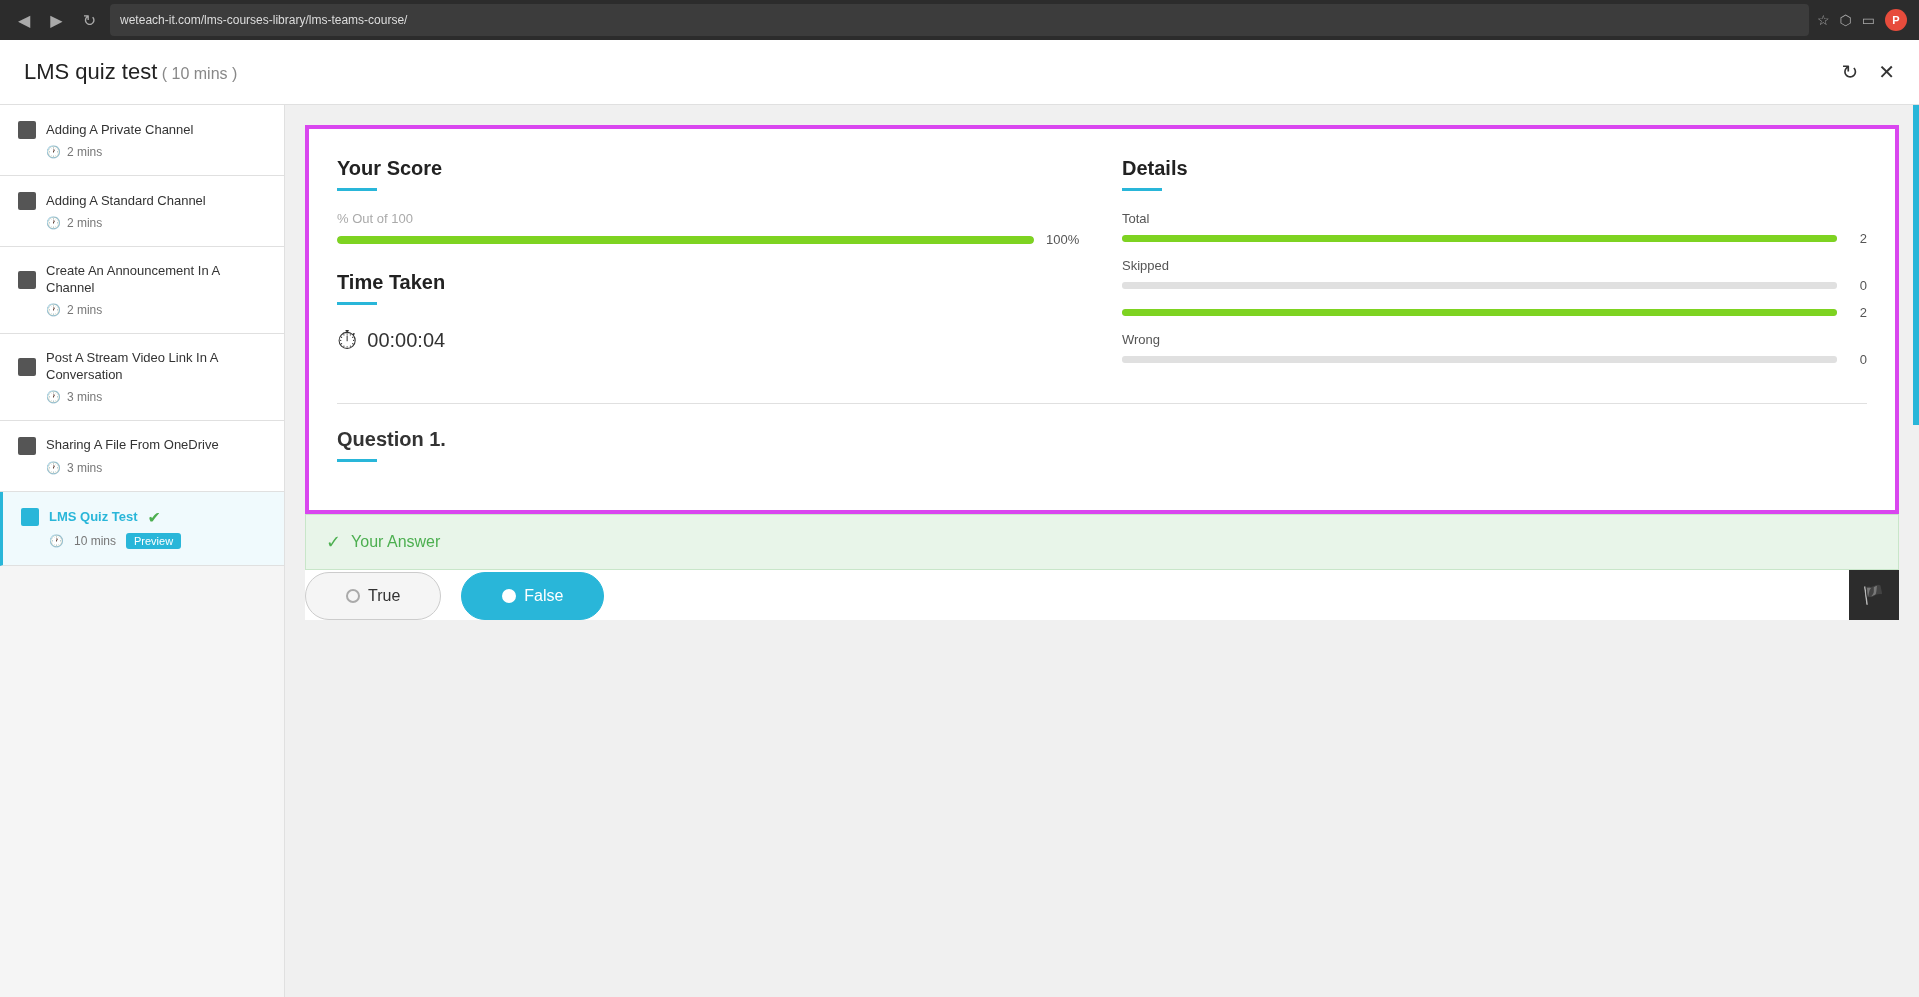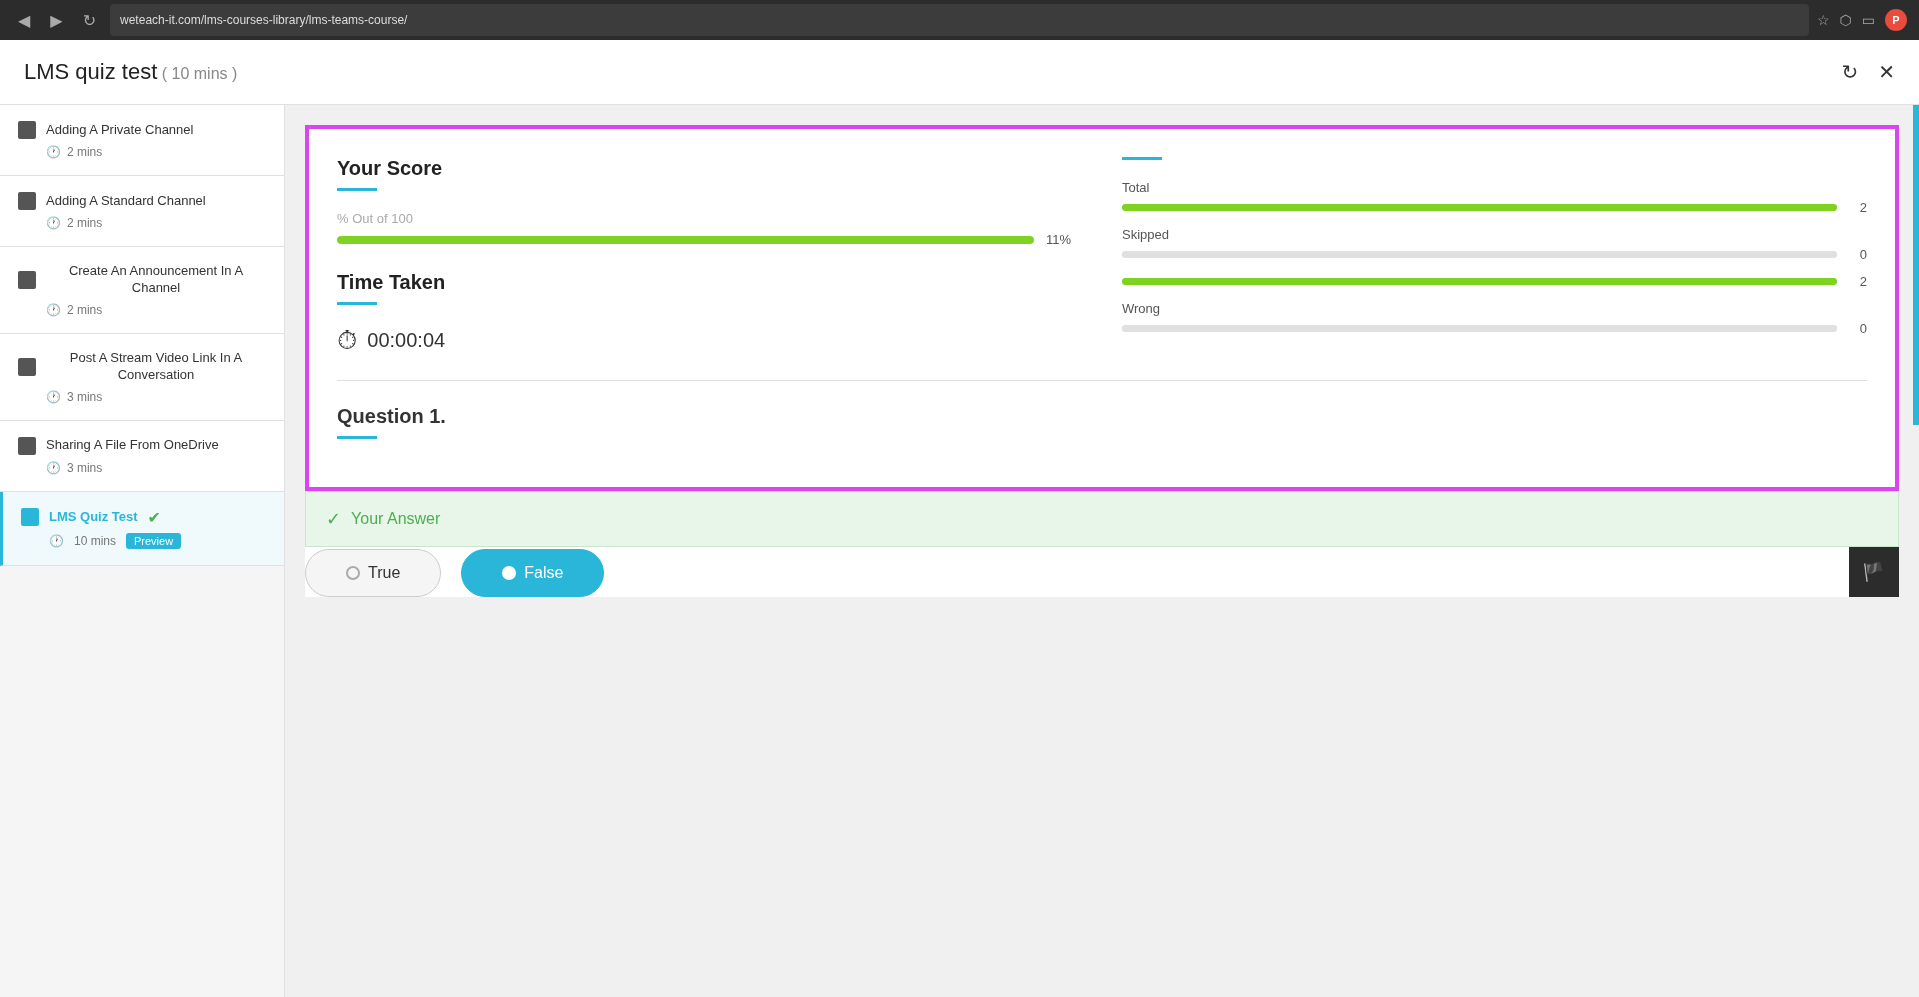--- a/index.html
+++ b/index.html
@@ -93,21 +93,20 @@
     }
 
     
     .sidebar {
       width: 285px;
       background: #f5f5f5;
       overflow-y: auto;
       padding: 0;
       border-right: 1px solid #e0e0e0;
       flex-shrink: 0;
-      text-align: center;
     }
     .sidebar-item {
       padding: 16px 18px;
       border-bottom: 1px solid #e0e0e0;
       cursor: pointer;
       display: flex;
       flex-direction: column;
       gap: 6px;
       background: #fff;
     }
@@ -533,32 +532,33 @@
 
         <div class="score-section">
           <div class="section-title">Your Score</div>
           <div class="blue-underline"></div>
 
           <div class="score-label">% Out of 100</div>
           <div class="progress-row">
             <div class="progress-bar-bg">
               <div class="progress-bar-fill" style="width: 100%;"></div>
             </div>
-            <span class="progress-pct">11%</span>
+            <span class="progress-pct">100%</span>
           </div>
 
           <div class="time-taken-title">Time Taken</div>
           <div class="blue-underline"></div>
           <div class="time-row">
             <span class="clock-icon">⏱</span>
             <span class="time-value">00:00:04</span>
           </div>
         </div>
 
         <div class="details-section">
+          <div class="section-title">Details</div>
           <div class="blue-underline"></div>
 
           <div class="detail-row">
             <div class="detail-label">Total</div>
             <div class="detail-progress-row">
               <div class="detail-bar-bg">
                 <div class="detail-bar-fill green" style="width: 100%;"></div>
               </div>
               <span class="detail-count">2</span>
             </div>

